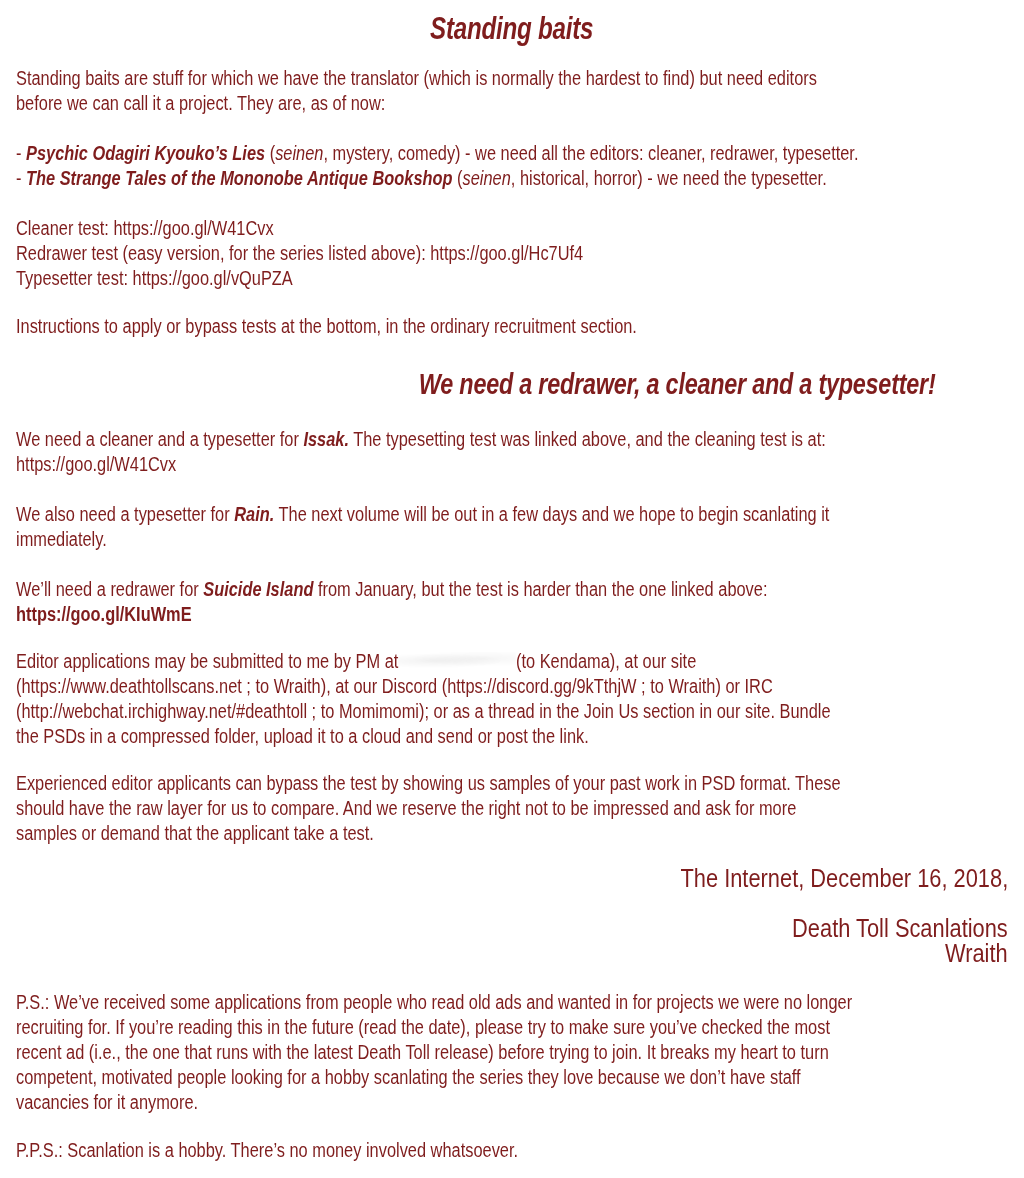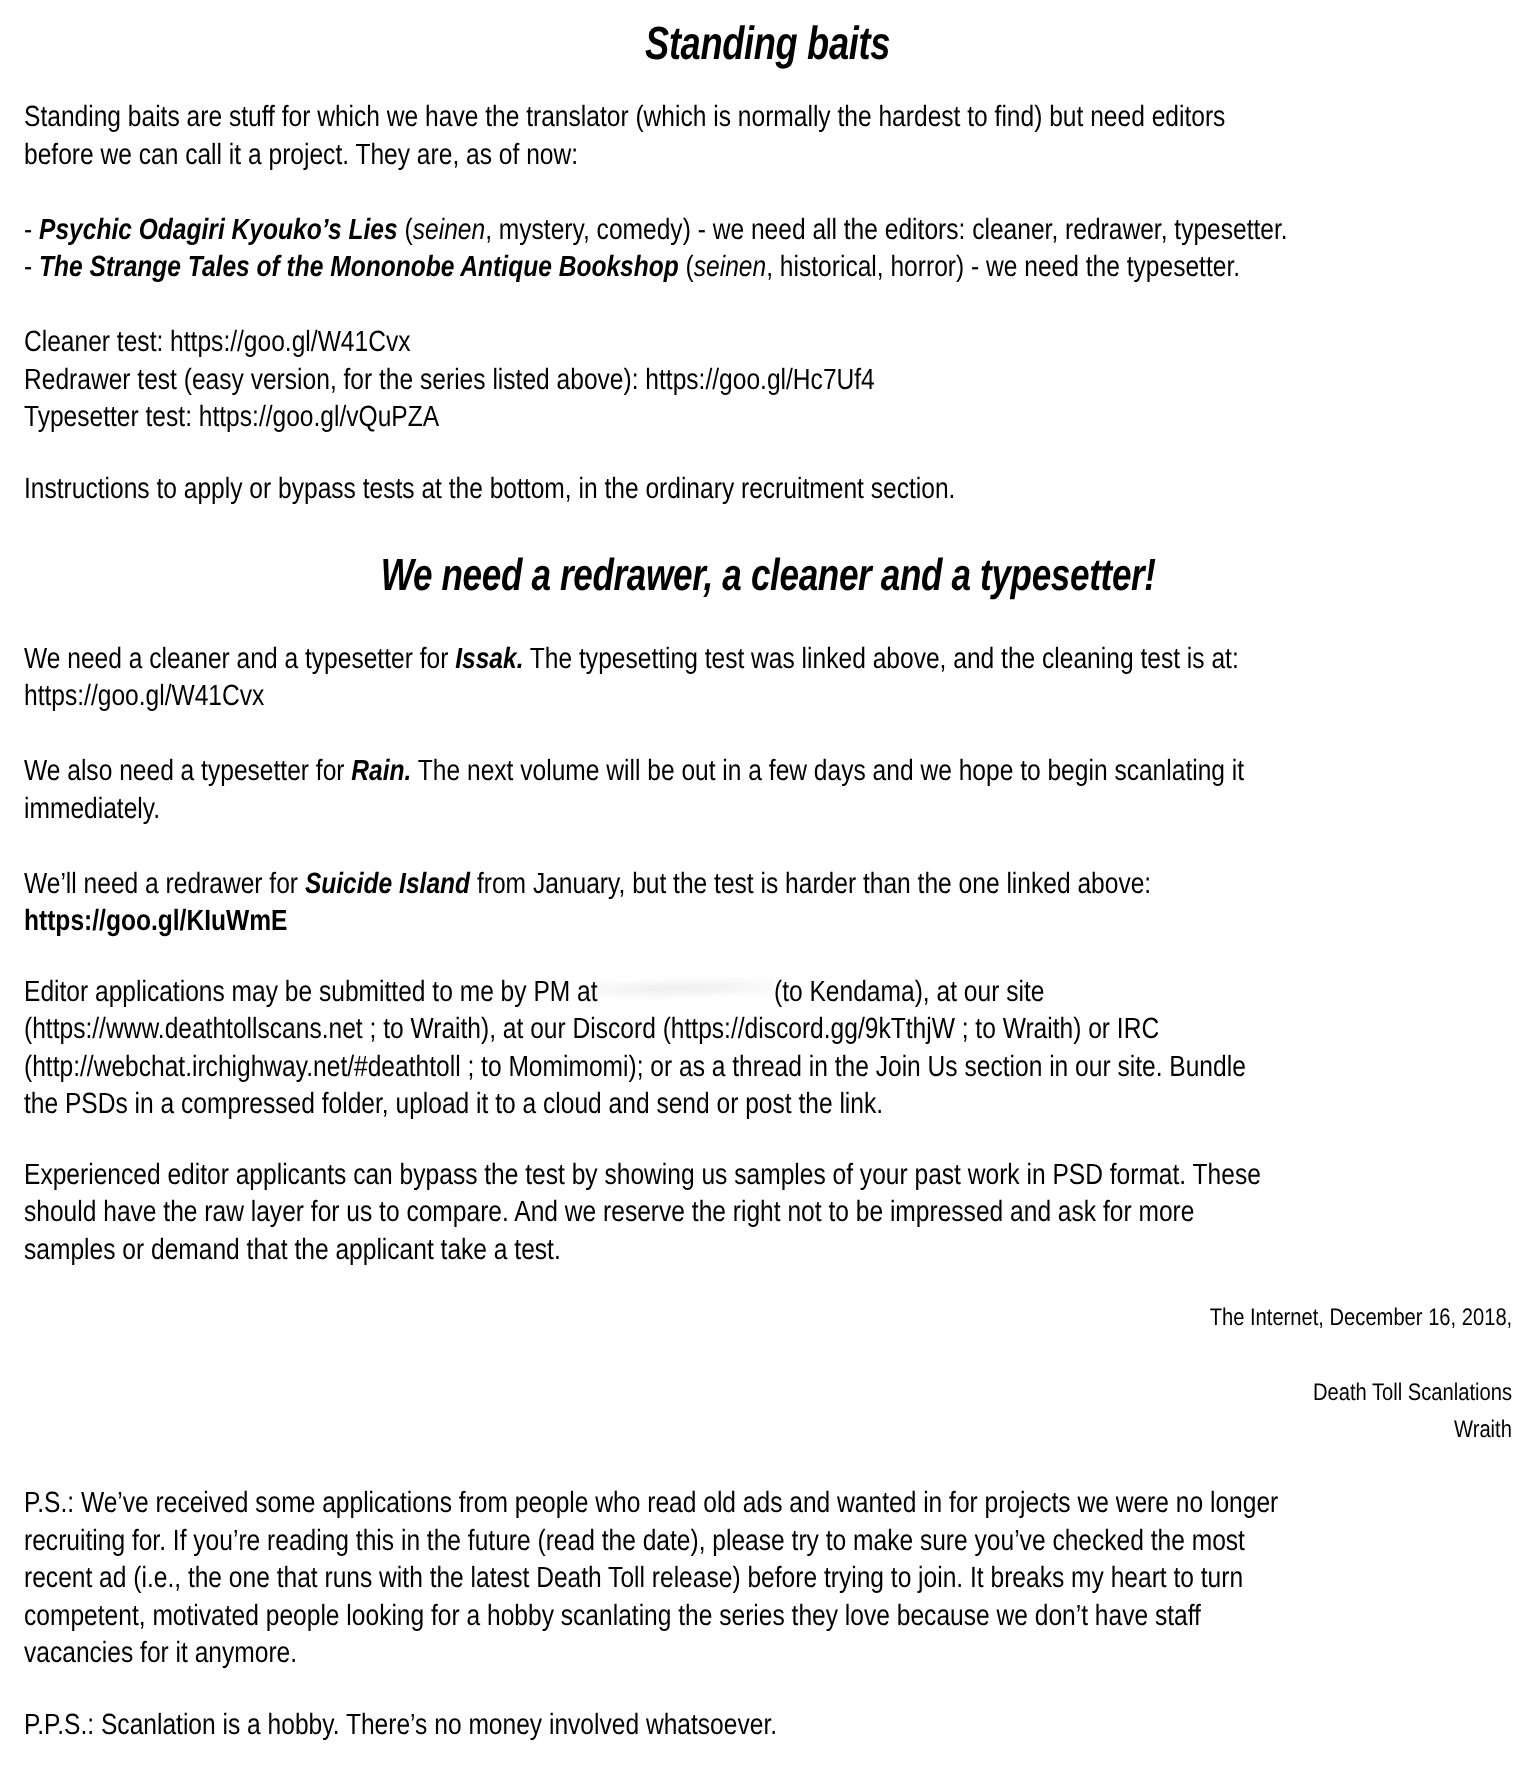--- a/index.html
+++ b/index.html
@@ -11,40 +11,40 @@
     width: 1024px;
     height: 1178px;
     overflow: hidden;
     position: relative;
   }
   .page {
     box-sizing: border-box;
     width: 1024px;
     height: 1178px;
     padding: 8px 16px 0 16px;
-    color: #000000;
+    color: #7f1d1d;
     font-family: "Liberation Sans", sans-serif;
   }
   
   .h-wrap {
     text-align: center;
     white-space: nowrap;
   }
   .h-title {
     display: inline-block;
     font-size: 31px;
     line-height: 42px;
     font-weight: 700;
     font-style: italic;
     transform: scaleX(0.78);
     transform-origin: 50% 50%;
     letter-spacing: -0.3px;
   }
   .h2-wrap {
-    text-align: center;
+    text-align: right;
     white-space: nowrap;
   }
   .h2-title {
     display: inline-block;
     font-size: 30px;
     line-height: 46px;
     font-weight: 700;
     font-style: italic;
     transform: scaleX(0.78);
     transform-origin: 50% 50%;
@@ -58,21 +58,21 @@
     transform: scaleX(0.84);
     transform-origin: 0 0;
     margin: 0;
   }
   .para .line { white-space: nowrap; }
   .signoff {
     text-align: right;
     margin: 0;
   }
   .signoff .rline {
-    font-size: 16px;
+    font-size: 26px;
     line-height: 25px;
     white-space: nowrap;
   }
   .signoff .rline > span {
     display: inline-block;
     transform: scaleX(0.84);
     transform-origin: 100% 0;
   }
   .mt16 { margin-top: 16px; }
   .mt20 { margin-top: 20px; }

